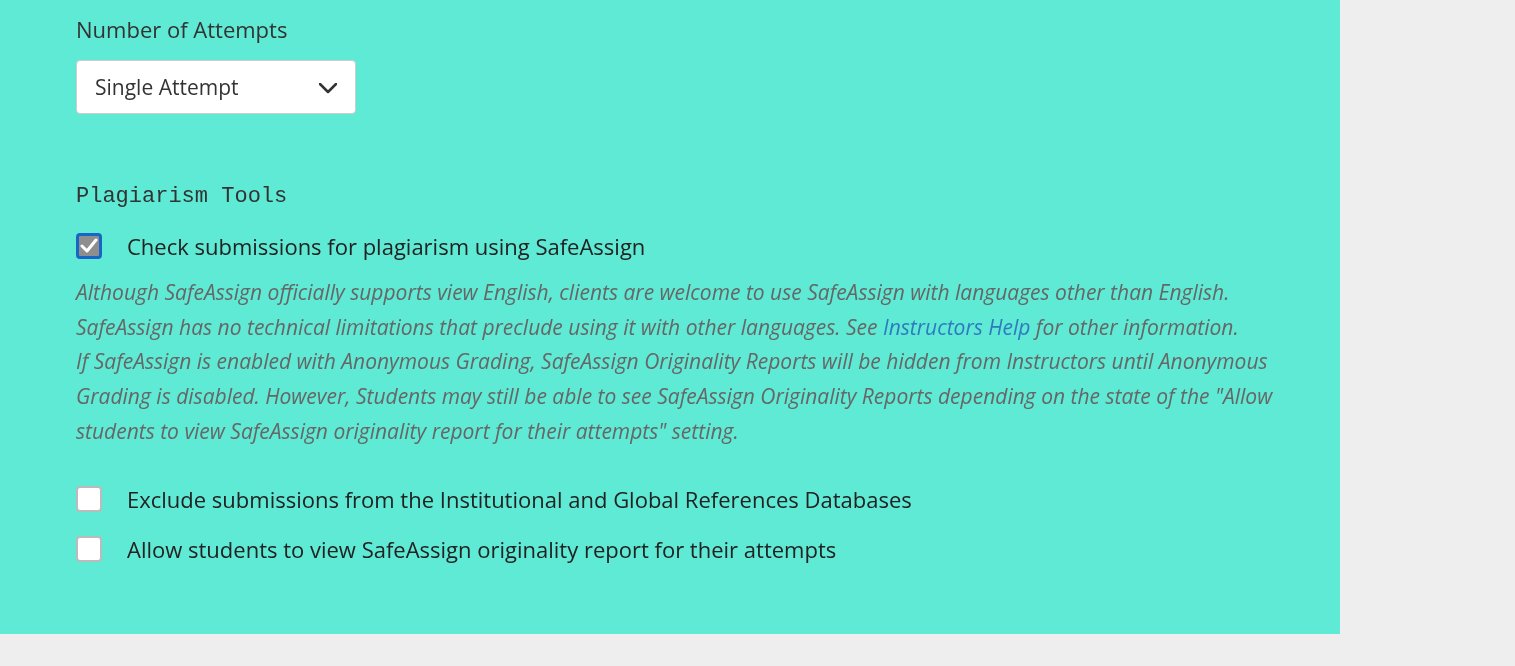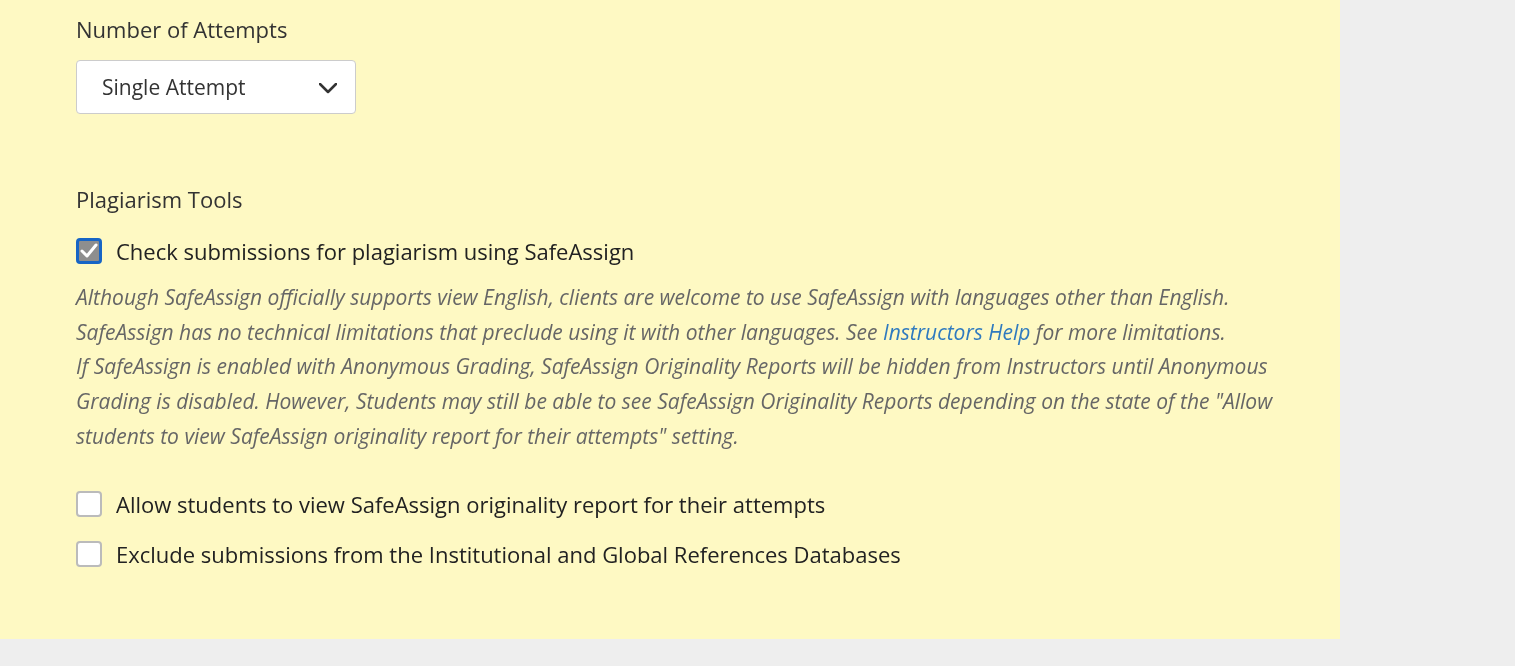--- a/index.html
+++ b/index.html
@@ -4,61 +4,62 @@
 <style>
   * { box-sizing: border-box; }
   body {
     margin: 0;
     padding: 0;
     background: #eeeeee;
     font-family: "Open Sans", "Segoe UI", -apple-system, sans-serif;
     color: #333;
   }
   .panel {
-    background: #fef9c3;
+    background: #5eead4;
     padding: 14px 44px 50px 76px;
     max-width: 1340px;
   }
   .field-label {
     font-size: 22px;
     color: #333;
     margin-bottom: 16px;
   }
   .select-wrap {
     position: relative;
     display: inline-block;
     margin-bottom: 70px;
   }
   .select {
     position: relative;
     background: #ffffff;
     border: 1px solid #cccccc;
     border-radius: 4px;
-    padding: 12px 50px 12px 25px;
+    padding: 12px 50px 12px 18px;
     font-size: 21px;
     color: #333;
     min-width: 280px;
     cursor: pointer;
   }
   .select-caret {
     position: absolute;
     right: 18px;
     top: 50%;
     transform: translateY(-50%);
     pointer-events: none;
   }
   .section-heading {
     font-size: 22px;
     color: #333;
     margin-bottom: 22px;
+    font-family: Liberation Mono, monospace;
   }
   .check-row {
     display: flex;
     align-items: center;
-    gap: 14px;
+    gap: 25px;
     margin-bottom: 14px;
   }
   .check {
     width: 26px;
     height: 26px;
     border-radius: 4px;
     display: inline-flex;
     align-items: center;
     justify-content: center;
     flex-shrink: 0;
@@ -116,29 +117,29 @@
   <div class="check-row">
     <span class="check checked">
       <svg width="18" height="16" viewBox="0 0 18 16">
           <path d="M2 8 L7 13 L16 2" stroke="#ffffff" stroke-width="3" fill="none" stroke-linecap="round" stroke-linejoin="round"></path>
         </svg>
     </span>
     <span class="check-label">Check submissions for plagiarism using SafeAssign</span>
   </div>
 
   <div class="help-text">
-    <span>Although SafeAssign officially supports view English, clients are welcome to use SafeAssign with languages other than English. SafeAssign has no technical limitations that preclude using it with other languages. See </span><a href="#">Instructors Help</a><span> for more limitations.</span>
+    <span>Although SafeAssign officially supports view English, clients are welcome to use SafeAssign with languages other than English. SafeAssign has no technical limitations that preclude using it with other languages. See </span><a href="#">Instructors Help</a><span> for other information.</span>
     <br>
     <span>If SafeAssign is enabled with Anonymous Grading, SafeAssign Originality Reports will be hidden from Instructors until Anonymous Grading is disabled. However, Students may still be able to see SafeAssign Originality Reports depending on the state of the "Allow students to view SafeAssign originality report for their attempts" setting.</span>
   </div>
 
   <div class="sub-options">
     <div class="check-row">
       <span class="check unchecked"></span>
-      <span class="check-label">Allow students to view SafeAssign originality report for their attempts</span>
+      <span class="check-label">Exclude submissions from the Institutional and Global References Databases</span>
     </div>
     <div class="check-row">
       <span class="check unchecked"></span>
-      <span class="check-label">Exclude submissions from the Institutional and Global References Databases</span>
+      <span class="check-label">Allow students to view SafeAssign originality report for their attempts</span>
     </div>
   </div>
 
 </div>
 
 </body></html>

